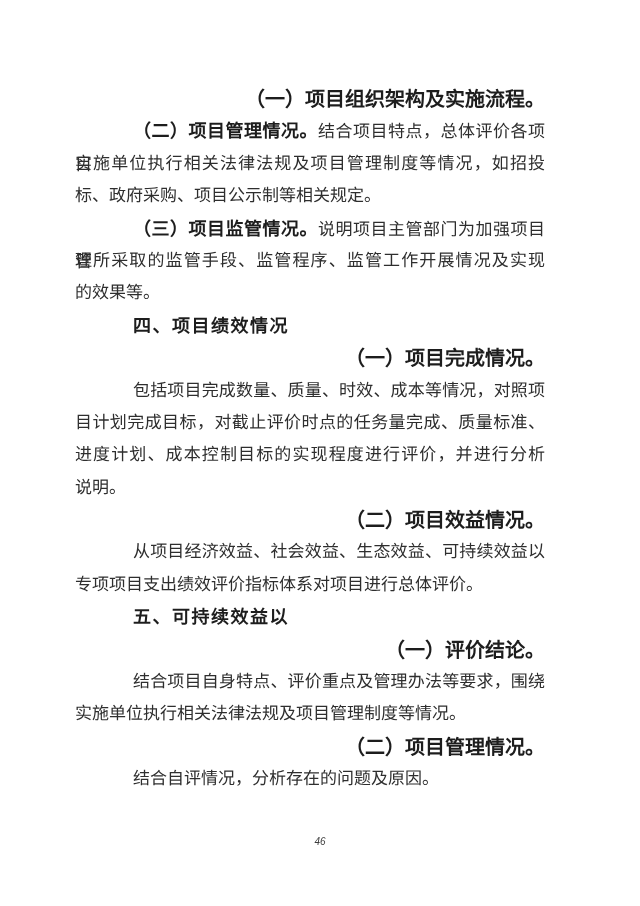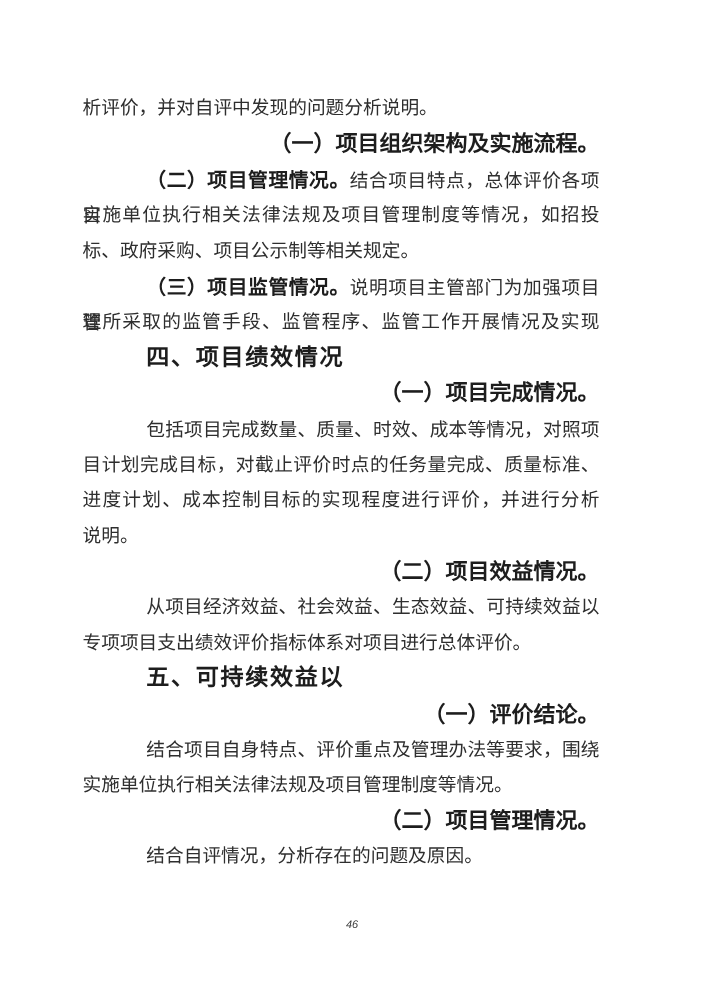--- a/index.html
+++ b/index.html
@@ -47,48 +47,48 @@
   .line.kai {
     font-weight: bold;
     font-size: 20px;
     color: #1d1d1d;
     text-align: right;
   }
   
   .line.hei {
     font-family: "Liberation Sans", "DejaVu Sans", sans-serif;
     font-weight: bold;
-    font-size: 21px;
+    font-size: 18px;
     letter-spacing: 1.5px;
     color: #1d1d1d;
   }
   .page-number {
     position: absolute;
     top: 836px;
     left: 0;
     width: 640px;
     text-align: center;
     font-size: 10px;
     color: #3c3c3c;
     font-family: "Liberation Sans", "DejaVu Sans", sans-serif;
     font-style: italic;
   }
 </style>
 </head>
 <body>
 
 <div class="page">
   <div class="text-block">
-      <div class="line"><span class="run-n">析评价，并对自评中发现的问题分析说明。</span></div>
       <div class="line kai indent"><span class="run-n">（一）项目组织架构及实施流程。</span></div>
       <div class="line indent just"><span class="run-b">（二）项目管理情况。</span><span class="run-n">结合项目特点，总体评价各项目</span></div>
       <div class="line just"><span class="run-n">实施单位执行相关法律法规及项目管理制度等情况，如招投</span></div>
       <div class="line"><span class="run-n">标、政府采购、项目公示制等相关规定。</span></div>
       <div class="line indent just"><span class="run-b">（三）项目监管情况。</span><span class="run-n">说明项目主管部门为加强项目管</span></div>
       <div class="line just"><span class="run-n">理所采取的监管手段、监管程序、监管工作开展情况及实现</span></div>
+      <div class="line"><span class="run-n">的效果等。</span></div>
       <div class="line hei indent"><span class="run-n">四、项目绩效情况</span></div>
       <div class="line kai indent"><span class="run-n">（一）项目完成情况。</span></div>
       <div class="line indent just"><span class="run-n">包括项目完成数量、质量、时效、成本等情况，对照项</span></div>
       <div class="line just"><span class="run-n">目计划完成目标，对截止评价时点的任务量完成、质量标准、</span></div>
       <div class="line just"><span class="run-n">进度计划、成本控制目标的实现程度进行评价，并进行分析</span></div>
       <div class="line"><span class="run-n">说明。</span></div>
       <div class="line kai indent"><span class="run-n">（二）项目效益情况。</span></div>
       <div class="line indent just"><span class="run-n">从项目经济效益、社会效益、生态效益、可持续效益以</span></div>
       <div class="line"><span class="run-n">专项项目支出绩效评价指标体系对项目进行总体评价。</span></div>
       <div class="line hei indent"><span class="run-n">五、可持续效益以</span></div>

